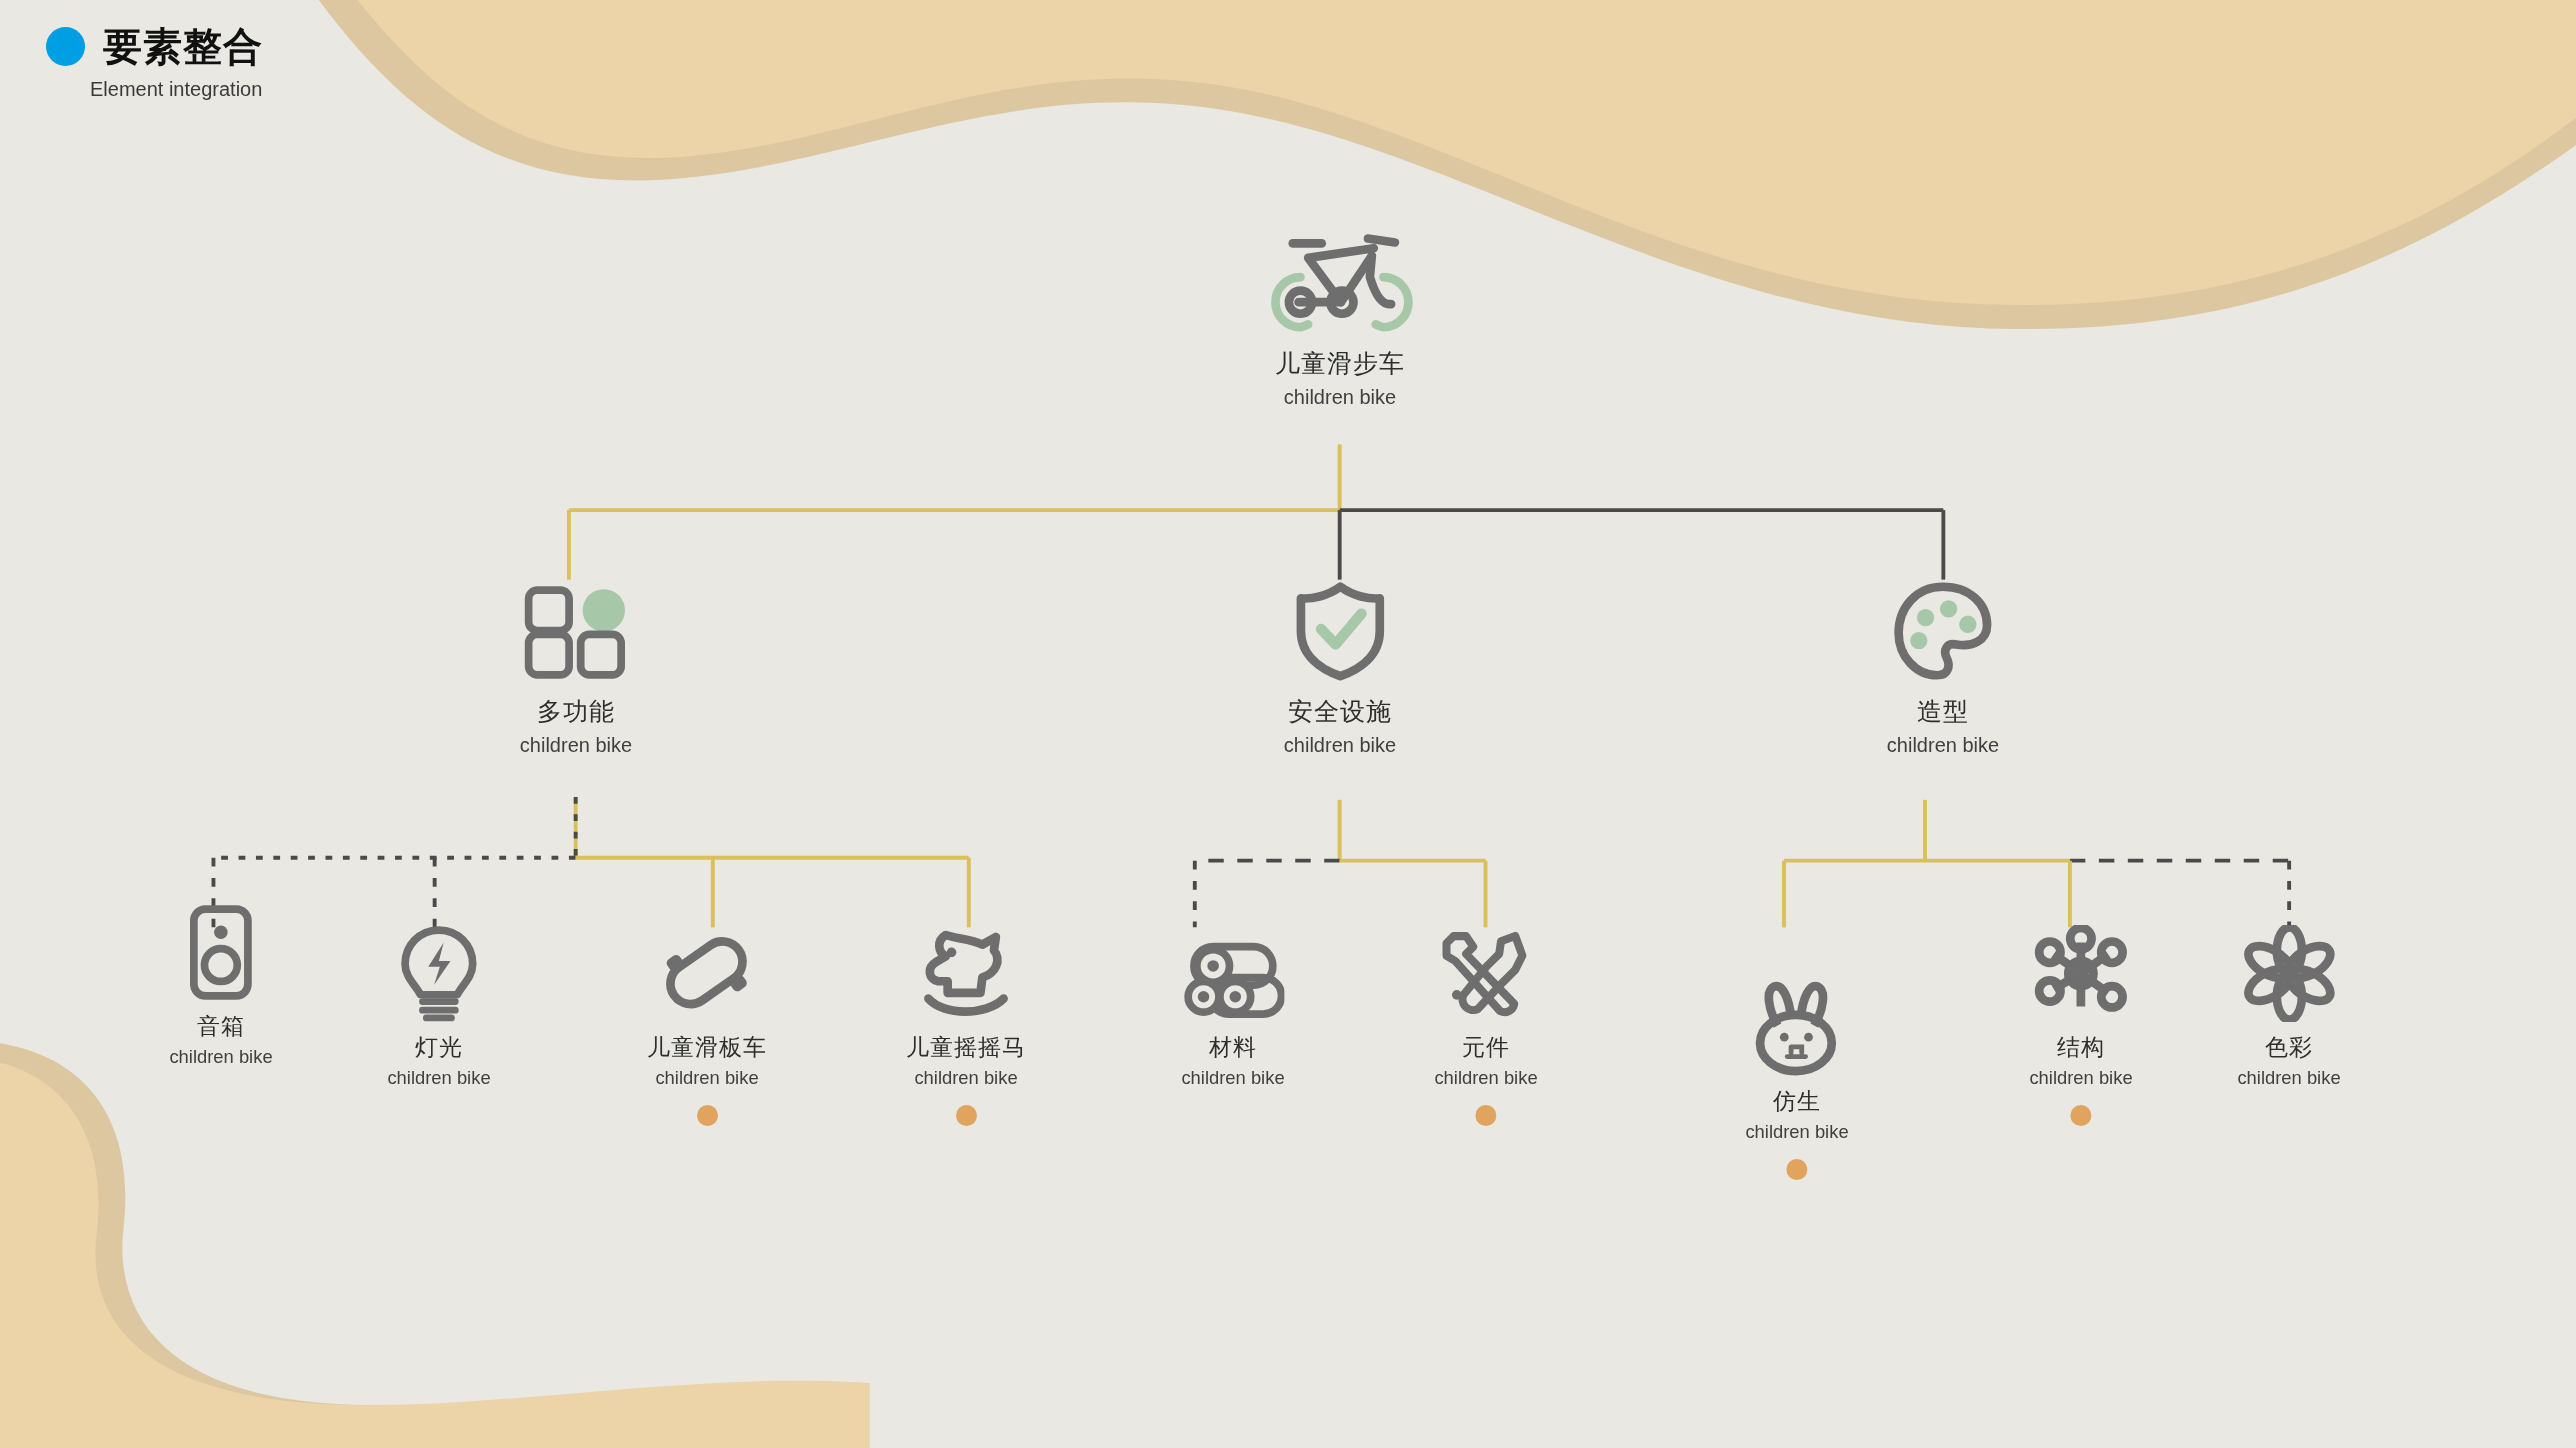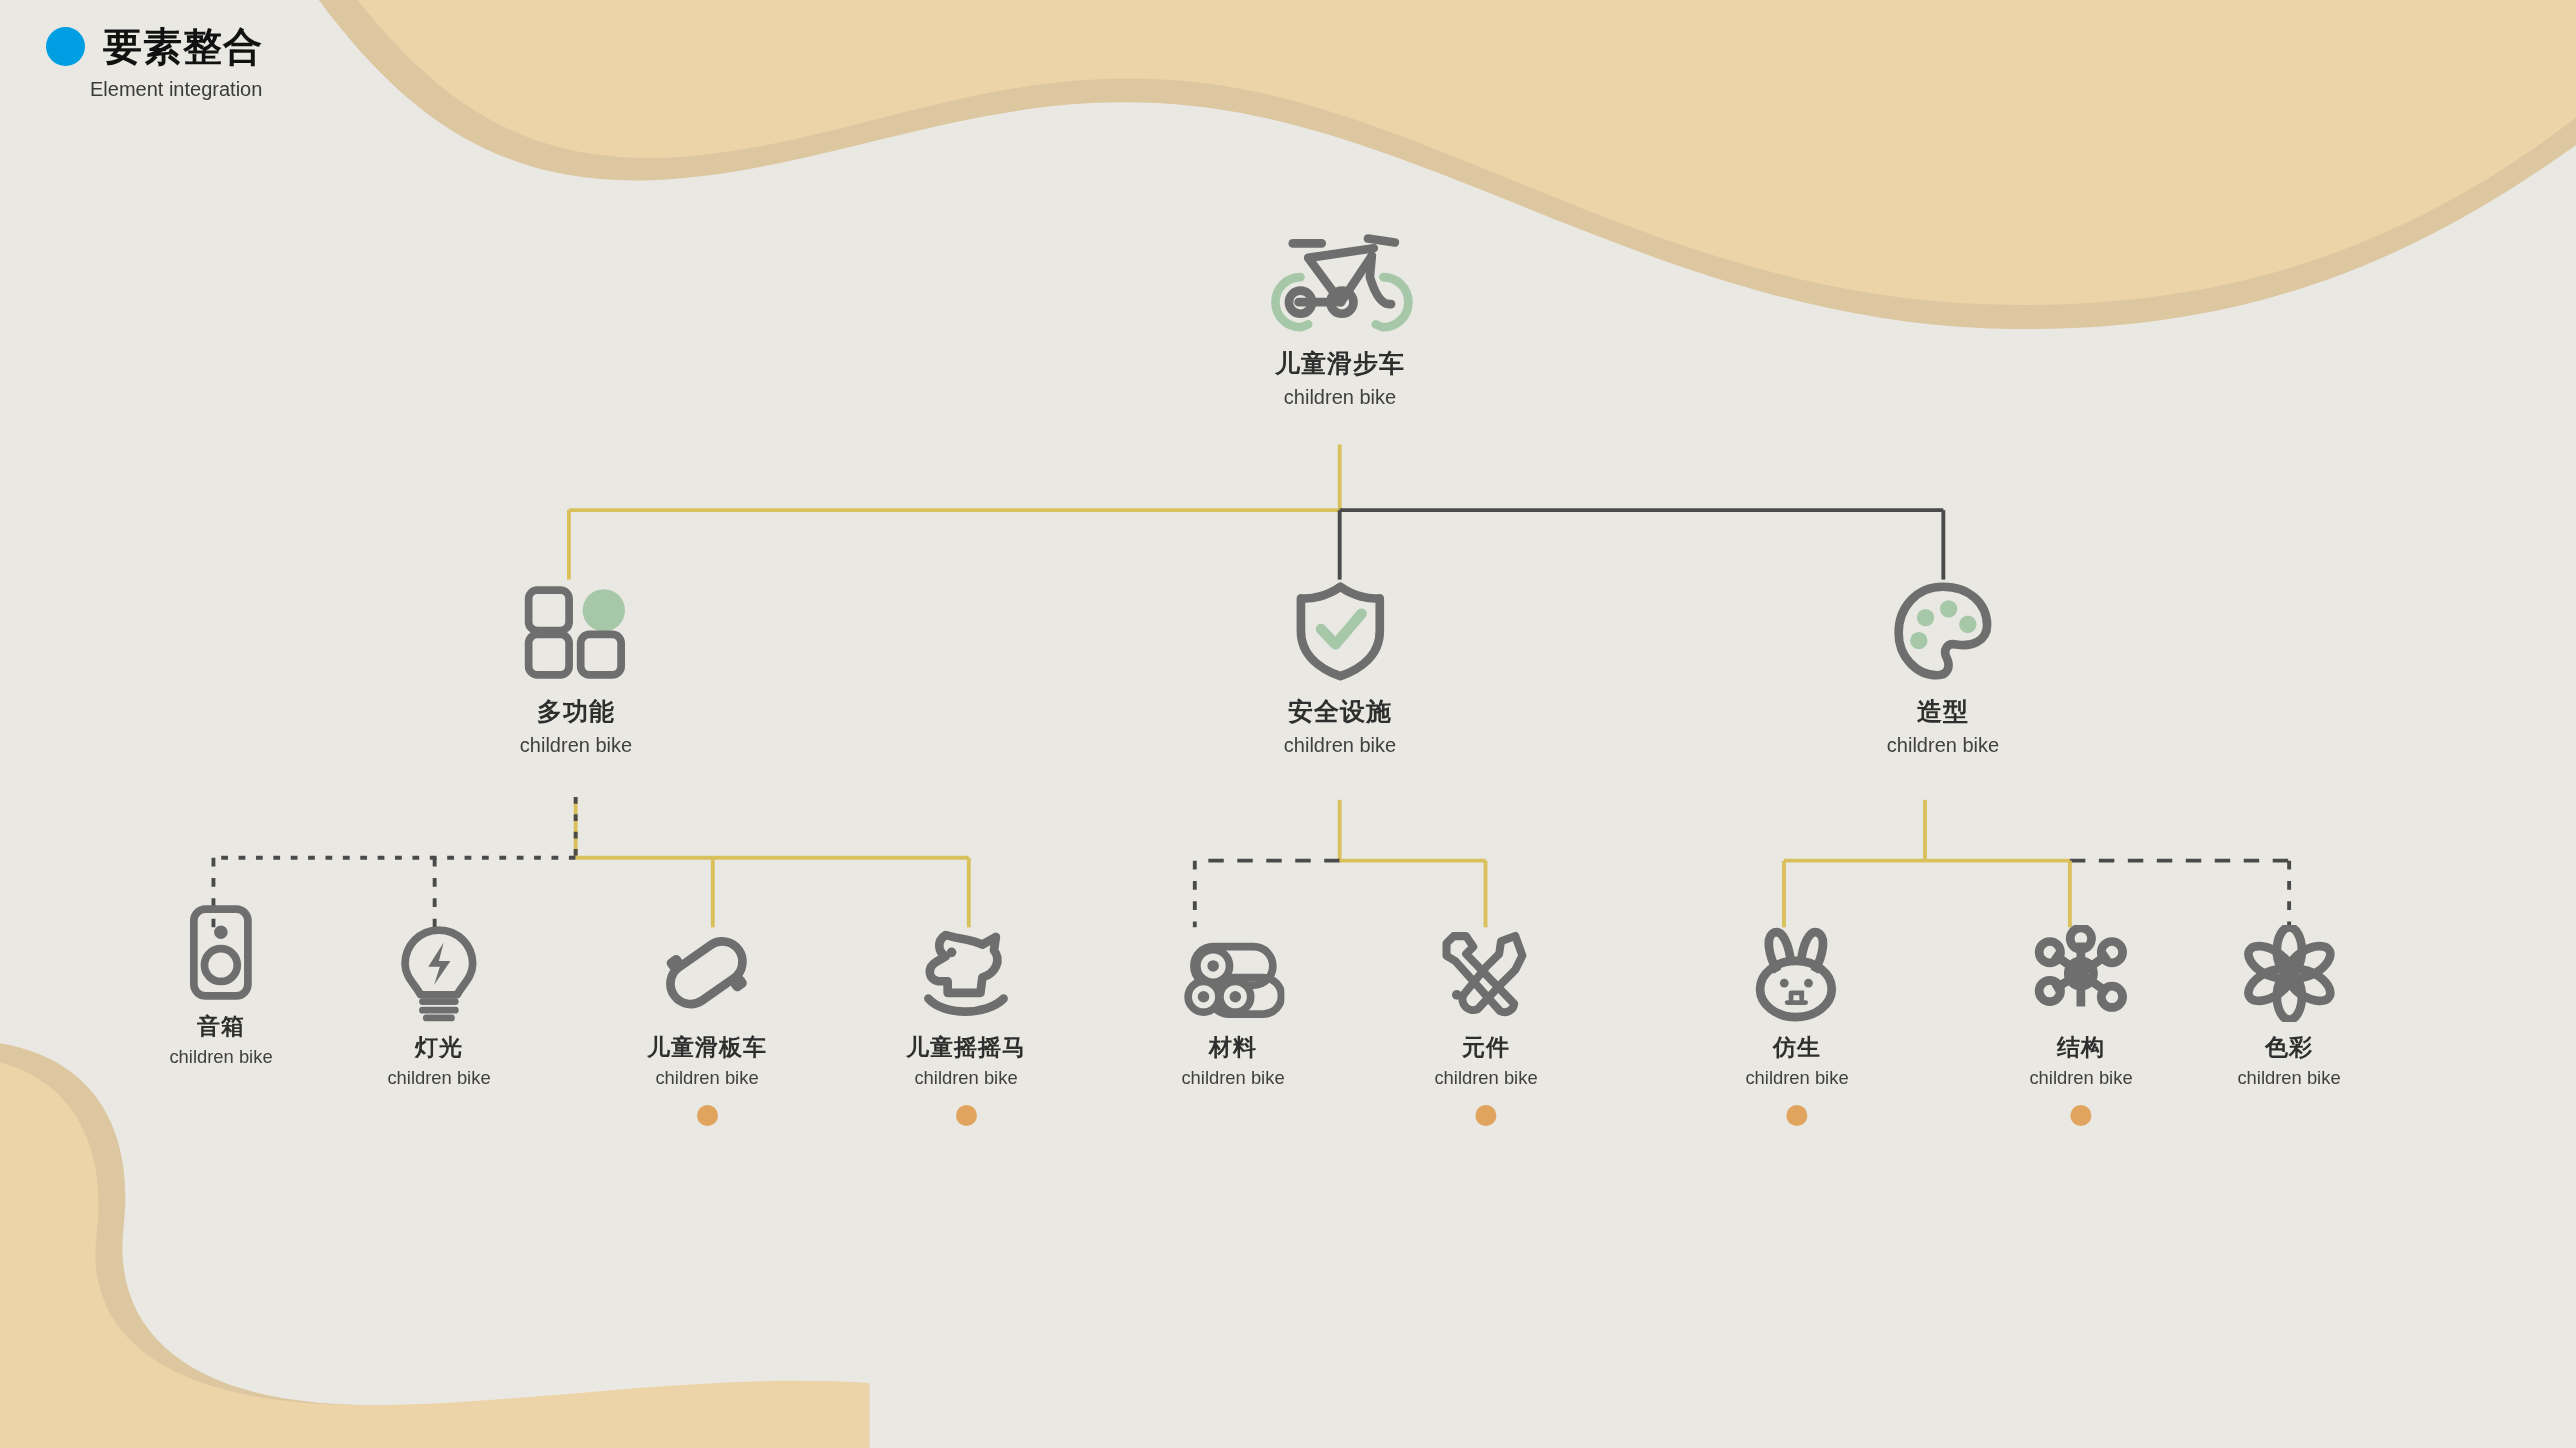--- a/index.html
+++ b/index.html
@@ -18,21 +18,21 @@
   .dot-blue { width:39px; height:39px; border-radius:50%; background:#009FE3; flex:0 0 auto; }
   .title-cn { font-size:39px; font-weight:bold; color:#111; letter-spacing:1px; line-height:1; }
   .title-en { font-size:20px; color:#3a3a3a; margin-top:11.6px; margin-left:44px; font-weight:300; }
 
   
   #diagram { position:absolute; inset:0; width:2576px; height:1449px; z-index:2; }
 
   .node { position:absolute; text-align:center; z-index:3; transform:translateX(-50%); }
   .node-icon { height:116px; display:flex; align-items:flex-end; justify-content:center; }
   .node-icon.small { height:97px; }
-  .label-cn { font-size:25px; color:#2e2e2e; margin-top:13.5px; font-weight:700; letter-spacing:1px; white-space:nowrap;text-align:center; }
+  .label-cn { font-size:25px; color:#2e2e2e; margin-top:13.5px; font-weight:400; letter-spacing:1px; white-space:nowrap;text-align:center; }
   .label-en { font-size:20px; color:#404040; margin-top:6.8px; font-weight:300; white-space:nowrap; }
   .node.leaf .label-cn { font-size:23px; margin-top:9.7px; }
   .node.leaf .label-en { font-size:18.4px; margin-top:4.8px; }
   .mark-dot { width:21px; height:21px; border-radius:50%; background:#E0A45E; margin:15.5px auto 0; }
   .mark-dot.hidden { visibility:hidden; }
 </style>
 </head>
 <body>
 
 <svg id="bg-blobs" viewBox="0 0 2667 1500" preserveAspectRatio="none">
@@ -230,21 +230,21 @@
       <path d="M 88 8 L 72 14 L 70 28 L 56 42 L 30 74 A 12 12 0 0 0 46 90 L 74 60 L 88 46 L 96 30 Z" fill="none" stroke="#6E6E6E" stroke-width="9" stroke-linejoin="round" transform="translate(-8,-2) scale(0.92) translate(8,2)"></path>
       <path d="M 16 8 L 30 8 L 38 20 L 30 28 L 84 84 A 11 11 0 0 1 68 92 L 18 36 L 8 30 L 8 16 Z" fill="none" stroke="#6E6E6E" stroke-width="9" stroke-linejoin="round" transform="translate(2,0) scale(0.92)"></path>
       <circle cx="20" cy="68" r="5" fill="#6E6E6E"></circle>
     </svg>
   </div>
   <div class="label-cn">元件</div>
   <div class="label-en">children bike</div>
   <div class="mark-dot"></div>
 </div>
 
-<div class="node leaf" style="left:1797px; top:925px;">
+<div class="node leaf" style="left:1797px; top:979px;">
   <div class="node-icon small">
     <svg width="93" height="97" viewBox="0 0 96 100">
       <path d="M 28 48 C 18 30 16 12 24 8 C 33 4 40 20 42 40" fill="none" stroke="#6E6E6E" stroke-width="9" stroke-linejoin="round"></path>
       <path d="M 66 48 C 76 30 78 12 70 8 C 61 4 54 20 52 40" fill="none" stroke="#6E6E6E" stroke-width="9" stroke-linejoin="round"></path>
       <ellipse cx="47" cy="66" rx="37" ry="29" fill="none" stroke="#6E6E6E" stroke-width="9"></ellipse>
       <circle cx="35" cy="60" r="4.5" fill="#6E6E6E"></circle>
       <circle cx="60" cy="60" r="4.5" fill="#6E6E6E"></circle>
       <path d="M 42 70 L 53 70 L 53 76 M 42 70 L 42 76 M 38 80 L 57 80" fill="none" stroke="#6E6E6E" stroke-width="5" stroke-linecap="round"></path>
     </svg>
   </div>

